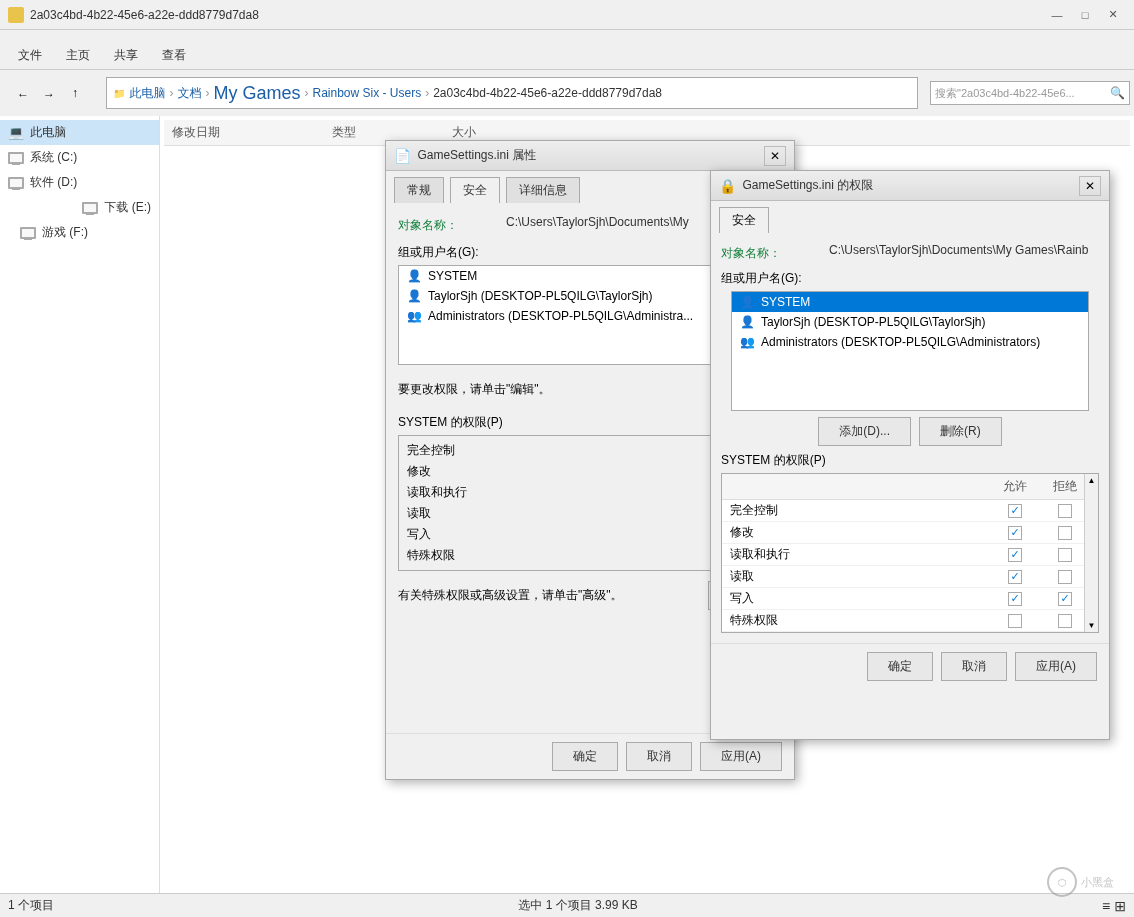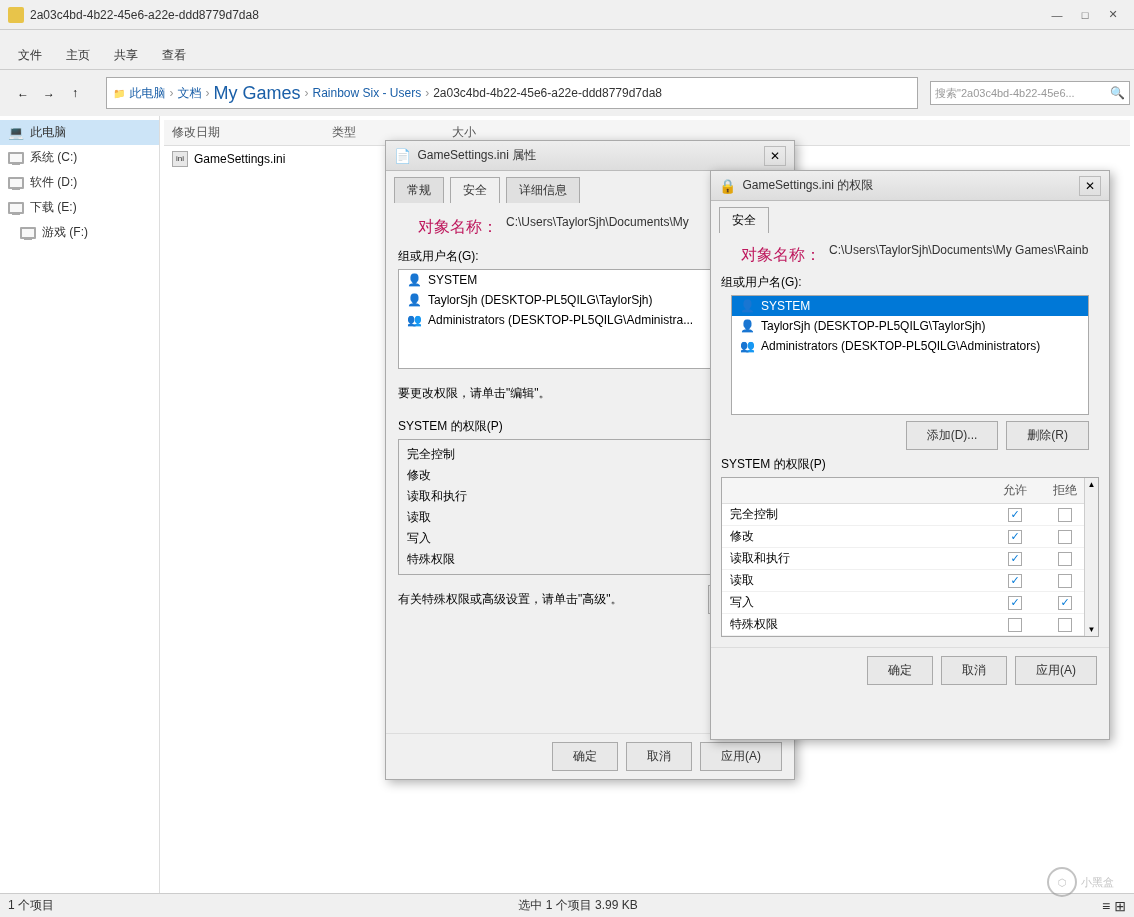--- a/index.html
+++ b/index.html
@@ -258,23 +258,23 @@
     }
 
     .field-row {
       display: flex;
       align-items: flex-start;
       margin-bottom: 10px;
       gap: 8px;
     }
     .field-label {
       width: 100px;
-      font-size: 16px;
-      color: #be185d;
-      text-align: right;
+      font-size: 12px;
+      color: #15803d;
+      text-align: left;
       padding-top: 2px;
       flex-shrink: 0;
     }
     .field-value {
       font-size: 12px;
       color: #333;
       flex: 1;
     }
 
     .user-list {
@@ -359,21 +359,21 @@
     .perms-user-list {
       border: 1px solid #aaa;
       background: white;
       margin: 0 10px;
       height: 120px;
       overflow-y: auto;
     }
 
     .perms-actions {
       display: flex;
-      justify-content: flex-end;
+      justify-content: center;
       padding: 6px 10px;
       gap: 8px;
     }
     .perms-table2-header {
       display: flex;
       background: #f5f5f5;
       border-bottom: 1px solid #ddd;
       padding: 4px 8px;
       font-size: 12px;
       color: #555;
@@ -482,42 +482,35 @@
         <span>此电脑</span>
       </div>
       <div class="sidebar-item" style="padding-left:8px;">
         <div class="drive-icon"></div>
         <span>系统 (C:)</span>
       </div>
       <div class="sidebar-item" style="padding-left:8px;">
         <div class="drive-icon"></div>
         <span>软件 (D:)</span>
       </div>
-      <div class="sidebar-item" style="">
+      <div class="sidebar-item" style="justify-content:flex-end;">
         <div class="drive-icon"></div>
         <span>下载 (E:)</span>
       </div>
       <div class="sidebar-item" style="padding-left:20px;">
         <div class="drive-icon"></div>
         <span>游戏 (F:)</span>
       </div>
     </div>
 
     <div class="file-list">
       <div class="file-list-header">
         <span class="col-header col-date">修改日期</span>
         <span class="col-header col-type">类型</span>
         <span class="col-header col-size">大小</span>
-      </div>
-      <div class="file-item">
-        <span class="file-icon ini-icon">ini</span>
-        <span style="width:230px; font-size:12px;">GameSettings.ini</span>
-        <span style="width:160px; font-size:12px;">2020/9/15 16:18</span>
-        <span style="width:120px; font-size:12px;">配置设置</span>
-        <span style="width:80px; font-size:12px;">4 KB</span>
       </div>
     </div>
   </div>
 
   <div class="status-bar">
     <span>1 个项目</span>
     <span>选中 1 个项目  3.99 KB</span>
     <div style="display:flex; gap:4px;">
       <span style="font-size:14px;">≡</span>
       <span style="font-size:14px;">⊞</span>

